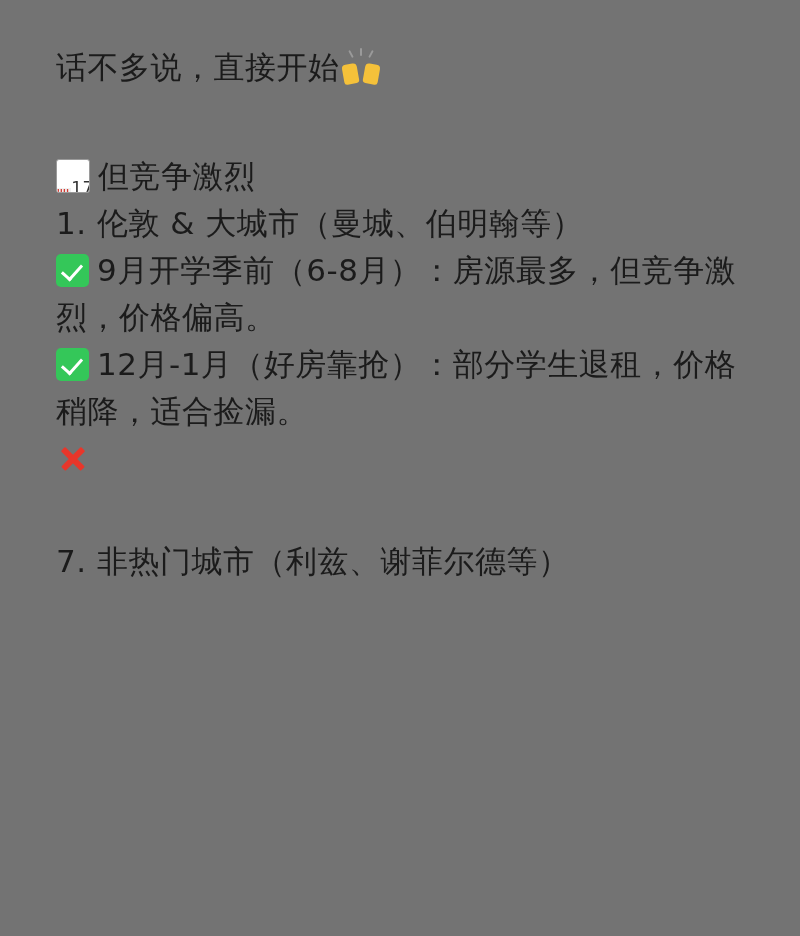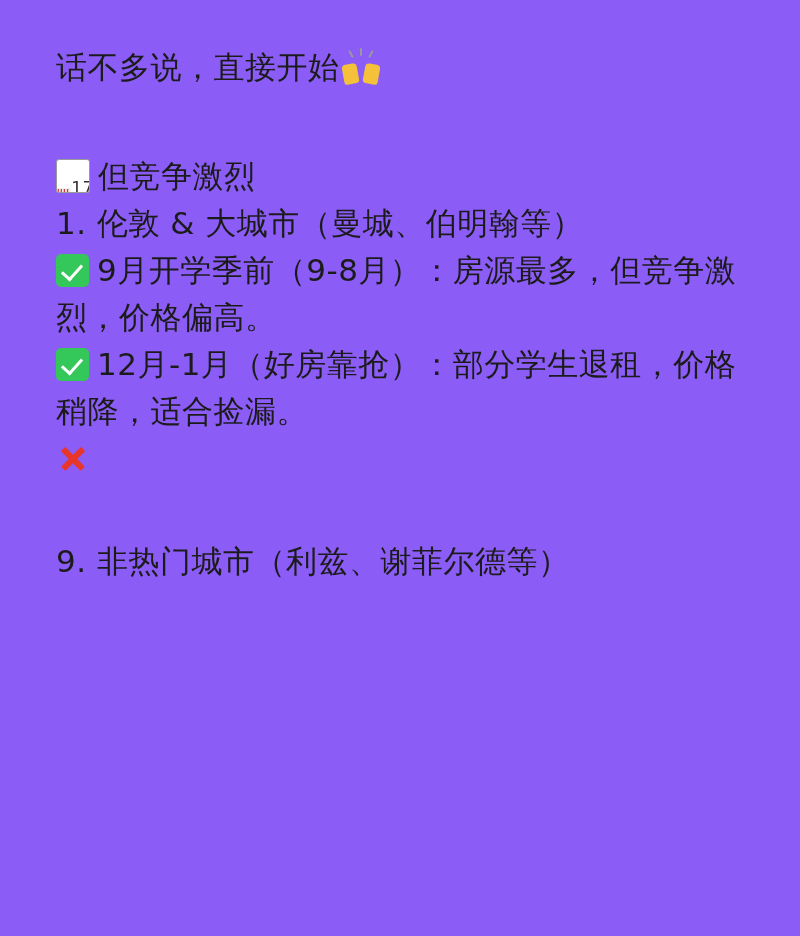--- a/index.html
+++ b/index.html
@@ -12,21 +12,21 @@
     height: 936px;
     font-family: "DejaVu Sans", "Liberation Sans", sans-serif;
     color: #1b1b1b;
     overflow: hidden;
   }
   .page {
     box-sizing: border-box;
     width: 800px;
     height: 936px;
     padding: 44px 56px 0 56px;
-    background: #8b5cf6;
+    background: #737373;
   }
   .para {
     font-size: 31px;
     line-height: 1.52;
     letter-spacing: 0.5px;
     margin: 0 0 0 0;
     word-break: break-word;
   }
   .para.intro {
     margin-bottom: 62px;
@@ -152,25 +152,25 @@
 <body>
 
 <div class="page">
 
   <p class="para intro"><span>话不多说，直接开始</span><span class="hands-icon"><span class="spark s1"></span><span class="spark s2"></span><span class="spark s3"></span><span class="h left"></span><span class="h right"></span></span></p>
 
   <p class="heading"><span class="cal-icon"><span class="cal-top">JUL</span><span class="cal-day">17</span></span><span>但竞争激烈</span></p>
 
   <p class="para">1. 伦敦 &amp; 大城市（曼城、伯明翰等）</p>
 
-  <p class="para"><span class="check-icon"></span><span>9月开学季前（9-8月）：房源最多，但竞争激烈，价格偏高。</span></p>
+  <p class="para"><span class="check-icon"></span><span>9月开学季前（6-8月）：房源最多，但竞争激烈，价格偏高。</span></p>
 
   <p class="para"><span class="check-icon"></span><span>12月-1月（好房靠抢）：部分学生退租，价格稍降，适合捡漏。</span></p>
 
   <p class="para"><span class="cross-icon"></span></p>
 
   <div class="spacer-lg"></div>
 
-  <p class="para">9. 非热门城市（利兹、谢菲尔德等）</p>
+  <p class="para">7. 非热门城市（利兹、谢菲尔德等）</p>
 
 
 
 </div>
 
 </body></html>

